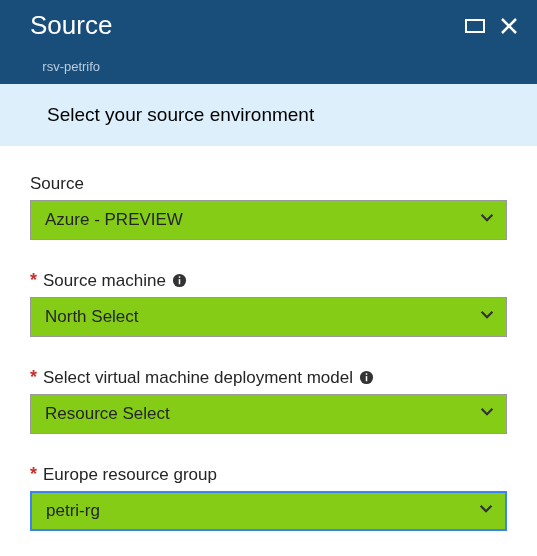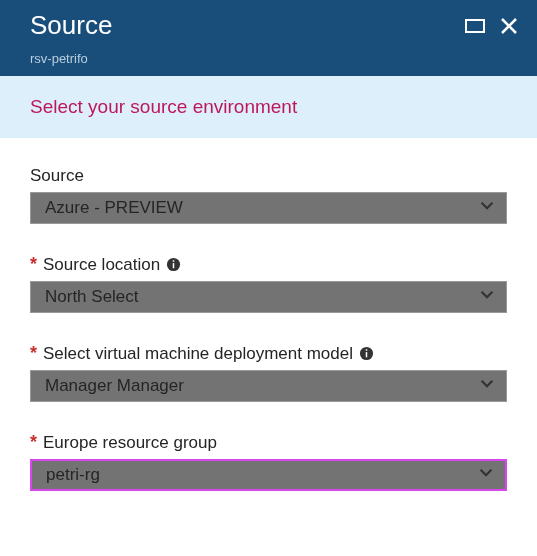--- a/index.html
+++ b/index.html
@@ -1,30 +1,30 @@
 <!DOCTYPE html>
 <html><head>
   <meta charset="utf-8">
   <style>
     * { box-sizing: border-box; margin: 0; padding: 0; }
     body { font-family: 'Segoe UI', Arial, sans-serif; background: #fff; width: 537px; }
     .header { background: #1a4e7a; color: #fff; padding: 10px 18px 10px 30px; display: flex; align-items: flex-start; justify-content: space-between; }
     .header-left { display: flex; flex-direction: column; }
     .header-title { font-size: 26px; font-weight: 300; color: #fff; }
-    .header-sub { font-size: 13px; color: #b8cdde; margin-top: 10px; }
+    .header-sub { font-size: 13px; color: #b8cdde; margin-top: 18px; text-align: center; }
     .header-icons { display: flex; gap: 14px; padding-top: 6px; }
     .header-icons svg { display: block; }
-    .banner { background: #dceffb; color: #be185d; padding: 20px 30px; font-size: 19px; font-weight: 400; }
+    .banner { background: #dceffb; color: #000000; padding: 20px 47px; font-size: 19px; font-weight: 400; }
     .form { padding: 28px 30px 20px 30px; }
     .field { margin-bottom: 30px; }
     .label-row { display: flex; align-items: center; margin-bottom: 6px; font-size: 17px; color: #252525; }
     .req { color: #c9302c; font-weight: bold; margin-right: 6px; font-size: 18px;}
     .info-icon { display: inline-flex; margin-left: 6px; }
-    .select { position: relative; border: 1px solid #999; height: 32px; display: flex; align-items: center; padding: 0 40px 0 14px; font-size: 17px; color: #252525; background: #737373; cursor: pointer; }
-    .select.focused { border: 2px solid #d946ef; }
+    .select { position: relative; border: 1px solid #999; height: 40px; display: flex; align-items: center; padding: 0 40px 0 14px; font-size: 17px; color: #252525; background: #84cc16; cursor: pointer; }
+    .select.focused { border: 2px solid #3b82f6; }
     .chev { position: absolute; right: 10px; top: 50%; transform: translateY(-50%); }
   </style>
 </head>
 <body>
 
 <div class="header">
   <div class="header-left">
     <div class="header-title">Source</div>
     <div class="header-sub">rsv-petrifo</div>
   </div>
@@ -57,21 +57,21 @@
         <svg width="18" height="18" viewBox="0 0 20 20">
             <polyline points="4,7 10,13 16,7" fill="none" stroke="#333" stroke-width="2.5"></polyline>
           </svg>
       </span>
     </div>
   </div>
 
   <div class="field">
     <div class="label-row">
       <span class="req">*</span>
-      <span>Source location</span>
+      <span>Source machine</span>
       <span class="info-icon">
         <svg width="15" height="15" viewBox="0 0 16 16">
             <circle cx="8" cy="8" r="7" fill="#333"></circle>
             <rect x="7.2" y="6.5" width="1.6" height="5.5" fill="#fff"></rect>
             <rect x="7.2" y="3.5" width="1.6" height="1.6" fill="#fff"></rect>
           </svg>
       </span>
     </div>
     <div class="select">
       <span>North Select</span>
@@ -89,21 +89,21 @@
       <span>Select virtual machine deployment model</span>
       <span class="info-icon">
         <svg width="15" height="15" viewBox="0 0 16 16">
             <circle cx="8" cy="8" r="7" fill="#333"></circle>
             <rect x="7.2" y="6.5" width="1.6" height="5.5" fill="#fff"></rect>
             <rect x="7.2" y="3.5" width="1.6" height="1.6" fill="#fff"></rect>
           </svg>
       </span>
     </div>
     <div class="select">
-      <span>Manager Manager</span>
+      <span>Resource Select</span>
       <span class="chev">
         <svg width="18" height="18" viewBox="0 0 20 20">
             <polyline points="4,7 10,13 16,7" fill="none" stroke="#333" stroke-width="2.5"></polyline>
           </svg>
       </span>
     </div>
   </div>
 
   <div class="field">
     <div class="label-row">

